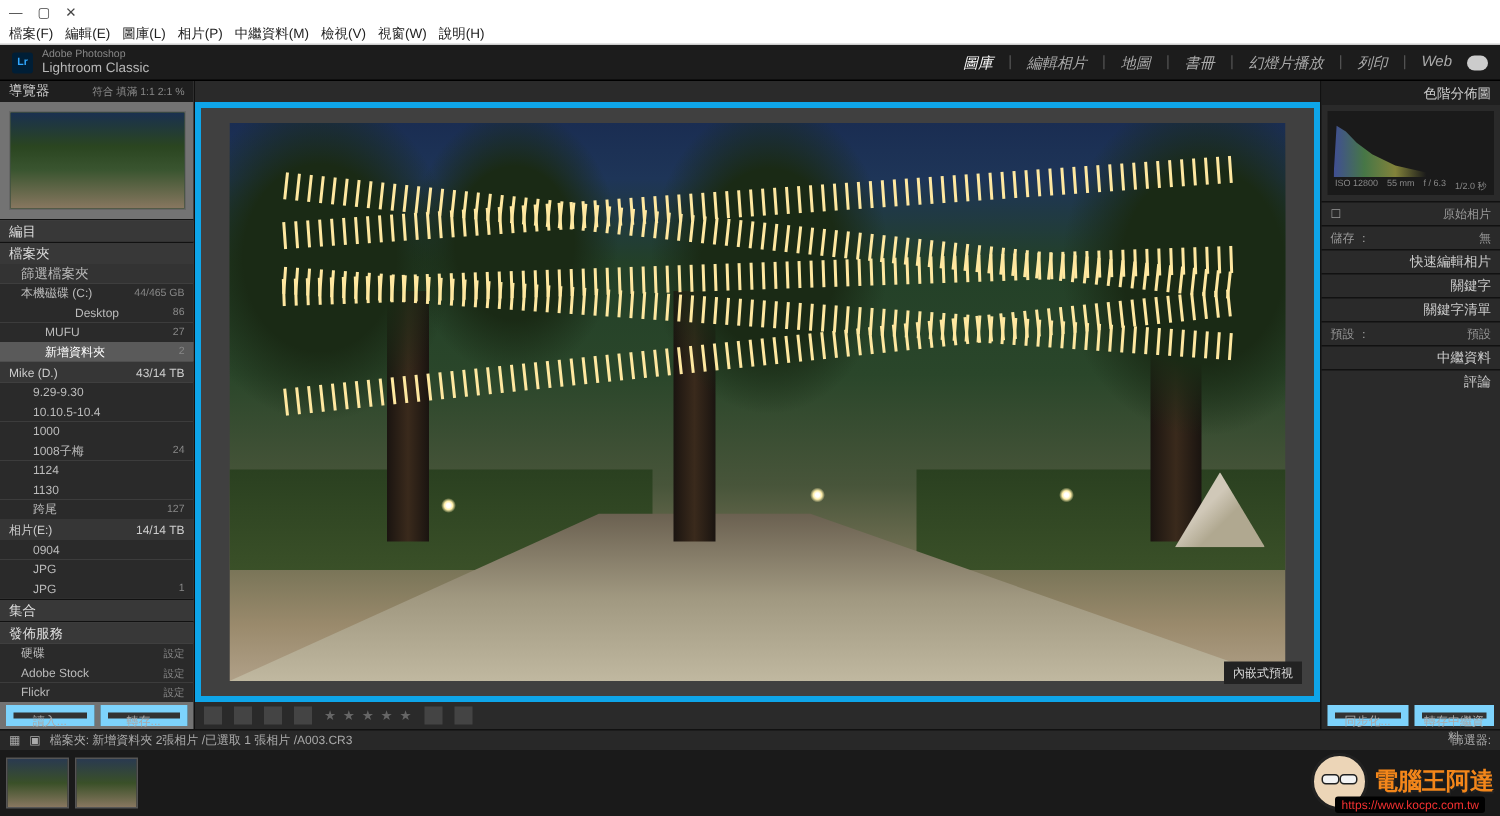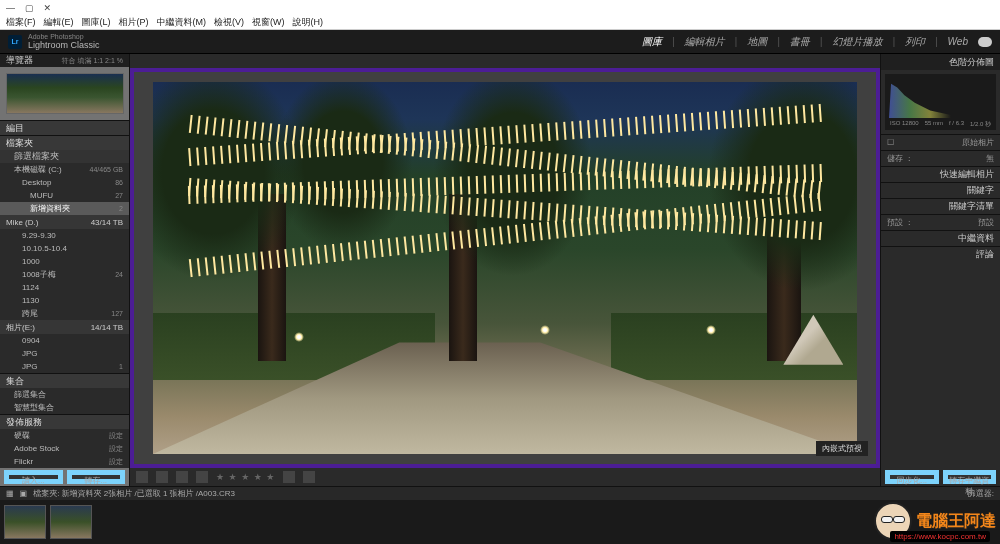--- a/index.html
+++ b/index.html
@@ -28,21 +28,21 @@
 .nav-thumb::before { content: ""; position: absolute; inset: 0; background: linear-gradient(180deg, #1a3050 0%, #2a4520 35%, #3a5530 60%, #887760 100%); }
 .catalog-section { border-top: 1px solid #111; }
 .section-head { height: 14px; padding: 0 6px; display: flex; align-items: center; font-size: 9px; color: #ddd; background: #383838; }
 .folder-list { font-size: 8px; }
 .folder-item { height: 13px; display: flex; align-items: center; justify-content: space-between; padding: 0 6px 0 14px; color: #bbb; background: #2a2a2a; }
 .folder-item.selected { background: #5a5a5a; color: #fff; }
 .folder-item .count { color: #888; font-size: 7px; }
 .folder-head { background: #363636; height: 14px; padding: 0 6px; display: flex; align-items: center; justify-content: space-between; }
 .btns { height: 18px; display: flex; gap: 4px; padding: 2px 4px; margin-top: auto; }
 .btns button { flex: 1; background: #333; border: 5px solid #7dd3fc; color: #aaa; font-size: 8px; }
-.center { flex: 1; background: #4c1d95; display: flex; flex-direction: column; }
+.center { flex: 1; background: #0ea5e9; display: flex; flex-direction: column; }
 .toolbar-top { height: 14px; background: #2a2a2a; }
 .viewer { flex: 1; display: flex; align-items: center; justify-content: center; background: #404040; margin: 4px; position: relative; }
 .photo { width: 95%; height: 95%; position: relative; overflow: hidden; }
 .sky { position: absolute; inset: 0; background: linear-gradient(180deg, #1a2d52 0%, #1e3558 10%, #234028 25%, #2a462a 45%, #48553a 65%, #9a8a6c 90%, #b0a088 100%); }
 .trees { position: absolute; top: 0; left: 0; right: 0; height: 60%; }
 .tree { position: absolute; background: radial-gradient(ellipse at center, #1a2a15 40%, transparent 70%); }
 .tree1 { width: 180px; height: 220px; top: -20px; left: -30px; }
 .tree2 { width: 140px; height: 180px; top: -10px; left: 120px; }
 .tree3 { width: 160px; height: 210px; top: -15px; left: 280px; }
 .tree4 { width: 190px; height: 230px; top: -20px; right: -40px; }
@@ -150,21 +150,21 @@
       <div class="section-head">檔案夾</div>
       <div class="folder-item" style="background:#333">
           <span>篩選檔案夾</span>
         </div>
       <div class="folder-list" id="folder-list">
           <div class="folder-item">
             <span style="padding-left: 0px;">本機磁碟 (C:)</span>
             <span class="count">44/465 GB</span>
           </div>
           <div class="folder-item">
-            <span style="padding-left: 8px;">Desktop</span>
+            <span style="padding-left: 8px; margin-left: 28px;">Desktop</span>
             <span class="count">86</span>
           </div>
           <div class="folder-item">
             <span style="padding-left: 16px;">MUFU</span>
             <span class="count">27</span>
           </div>
           <div class="folder-item selected">
             <span style="padding-left: 16px;">新增資料夾</span>
             <span class="count">2</span>
           </div>
@@ -214,30 +214,20 @@
           </div>
           <div class="folder-item">
             <span style="padding-left: 8px;">JPG</span>
             <span class="count">1</span>
           </div>
         </div>
     </div>
 
     <div class="catalog-section">
       <div class="section-head">集合</div>
-      <div class="folder-list" id="collections-list">
-          <div class="folder-item">
-            <span style="padding-left: 0px;">篩選集合</span>
-            <span class="count"></span>
-          </div>
-          <div class="folder-item">
-            <span style="padding-left: 0px;">智慧型集合</span>
-            <span class="count"></span>
-          </div>
-        </div>
     </div>
 
     <div class="catalog-section">
       <div class="section-head">發佈服務</div>
       <div class="folder-list" id="publish-list">
           <div class="folder-item">
             <span style="padding-left: 0px;">硬碟</span>
             <span class="count">設定</span>
           </div>
           <div class="folder-item">

